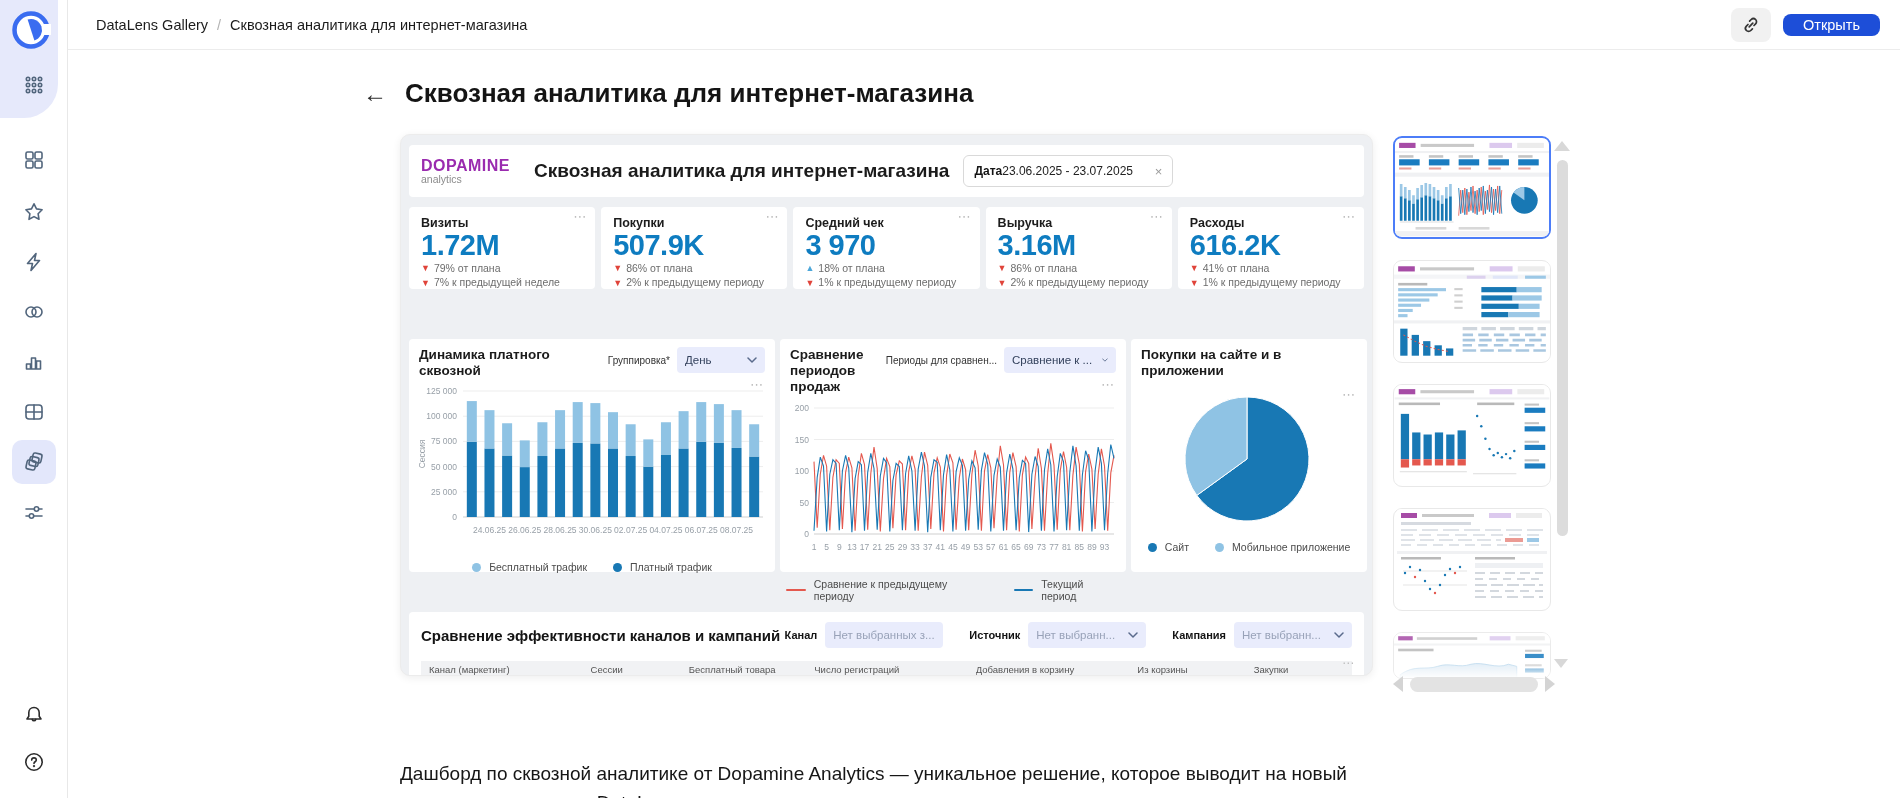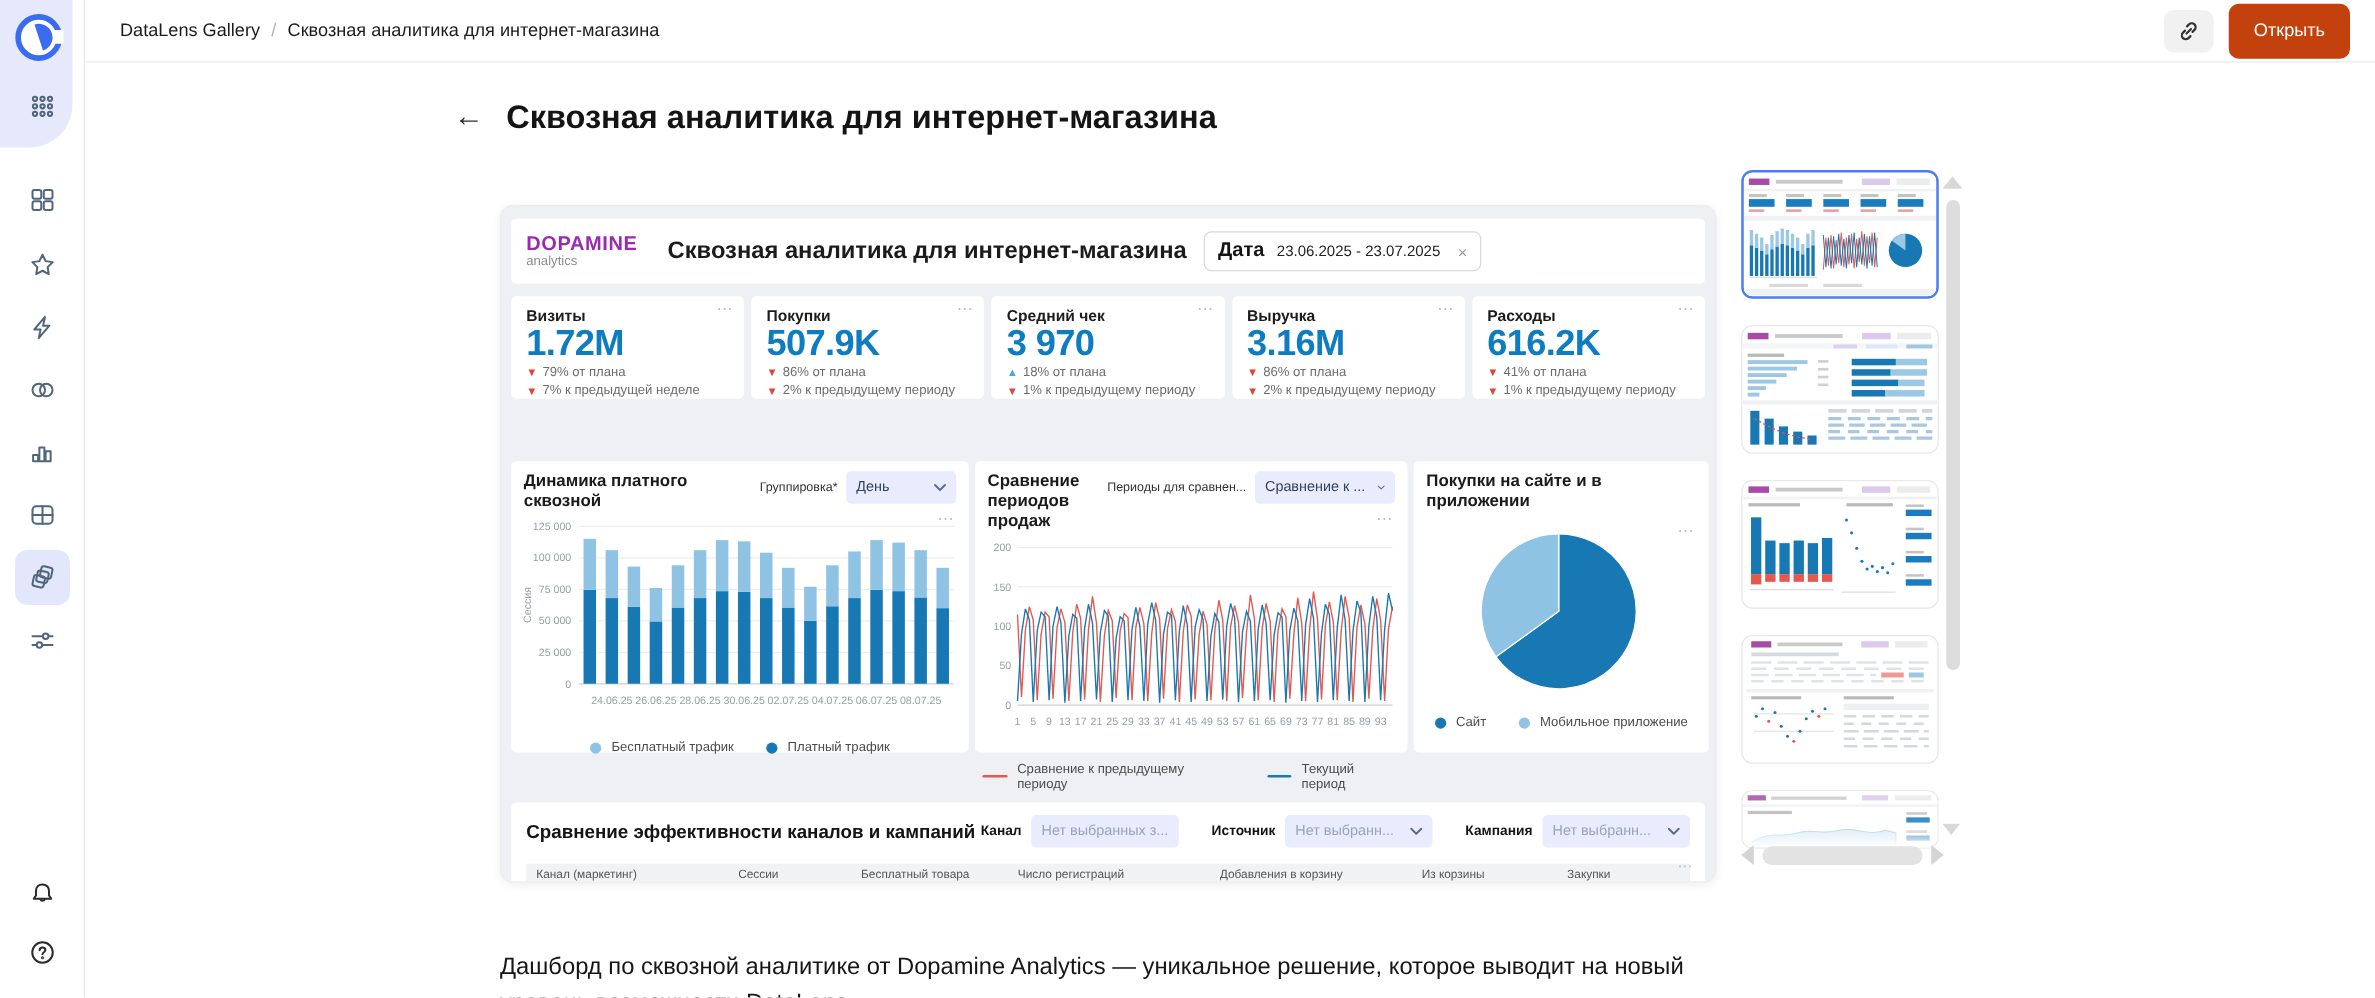--- a/index.html
+++ b/index.html
@@ -22,44 +22,44 @@
   
   .main { flex:1; position:relative; }
   .topbar { height:50px; border-bottom:1px solid #ececec; display:flex; align-items:center;
     padding:0 20px 0 28px; background:#fff; }
   .crumb { font-size:14.5px; display:flex; gap:9px; align-items:center;text-align:right; }
   .crumb .root, .crumb .cur { color:#1c1c1c; cursor:pointer; }
   .crumb .sep { color:#b3b3b3; }
   .topbar-actions { margin-left:auto; display:flex; gap:12px; align-items:center; }
   .link-btn { width:40px; height:34px; border-radius:8px; background:#f1f1f1; display:flex;
     align-items:center; justify-content:center; cursor:pointer; }
-  .open-btn { height:44px; padding:0 20px; border-radius:8px; background:#c2410c; color:#fff;
+  .open-btn { height:22px; padding:0 20px; border-radius:8px; background:#1d4ed8; color:#fff;
     font-size:14.5px; display:flex; align-items:center; cursor:pointer; }
 
   
   .content { margin-left:295px; padding-top:28px; }
   .page-head { display:flex; align-items:center; gap:18px; }
   .back { font-size:24px; color:#2a2a2a; cursor:pointer; line-height:1; }
   .page-title { font-size:26px; font-weight:bold; color:#141414; }
-  .gallery-row { display:flex; margin-left:37px; margin-top:25px;align-items:flex-end; }
+  .gallery-row { display:flex; margin-left:37px; margin-top:25px; }
 
   
   .dash { width:973px; height:542px; background:#eef0f3; border:1px solid #ececec;
     border-radius:10px; box-shadow:0 2px 8px rgba(0,0,0,.07); overflow:hidden; padding:10px 8px; }
   .dash-header { background:#fff; border-radius:4px; height:52px; display:flex;
     align-items:center; padding:0 12px; }
   .dop1 { color:#9a2baf; font-weight:bold; font-size:16px; letter-spacing:.5px; }
   .dop2 { color:#8c8c8c; font-size:10.5px; margin-top:-2px; }
   .dash-title { font-size:19px; font-weight:bold; margin-left:24px; color:#1b1b1b; }
   .promo { margin-left:auto; border:1px solid #e3e3e3; border-radius:4px; padding:5px 10px;
     font-size:10px; color:#9a2baf; line-height:1.45; cursor:pointer; }
   .promo span { display:block; text-decoration:underline; }
   .date-widget { margin-left:14px; border:1px solid #d9d9d9; border-radius:6px; height:32px;
     display:flex; align-items:center; padding:0 10px; background:#fff; min-width:210px; }
-  .date-label { font-weight:bold; font-size:16px; margin-right:10px; }
+  .date-label { font-weight:bold; font-size:12px; }
   .date-value { font-size:12px; color:#222; }
   .date-clear { margin-left:auto; color:#9a9a9a; font-size:13px; cursor:pointer; padding-left:14px; }
 
   .kpi-row { display:flex; gap:6px; margin-top:10px; }
   .kpi-card { flex:1; background:#fff; border-radius:4px; position:relative; padding:9px 12px 8px; height:82px; }
   .kpi-dots { position:absolute; top:2px; right:9px; color:#bdbdbd; font-size:13px; cursor:pointer; }
   .kpi-title { font-size:12.5px; font-weight:bold; color:#1c1c1c; }
   .kpi-value { font-size:29px; font-weight:bold; color:#0e7cc0; line-height:1.08; letter-spacing:-.5px; }
   .kpi-delta { font-size:10.5px; color:#6d6d6d; display:flex; align-items:center; gap:4px; line-height:1.35; }
   .tri { font-size:9px; } .tri.down { color:#e0443a; } .tri.up { color:#4ba6d9; }

